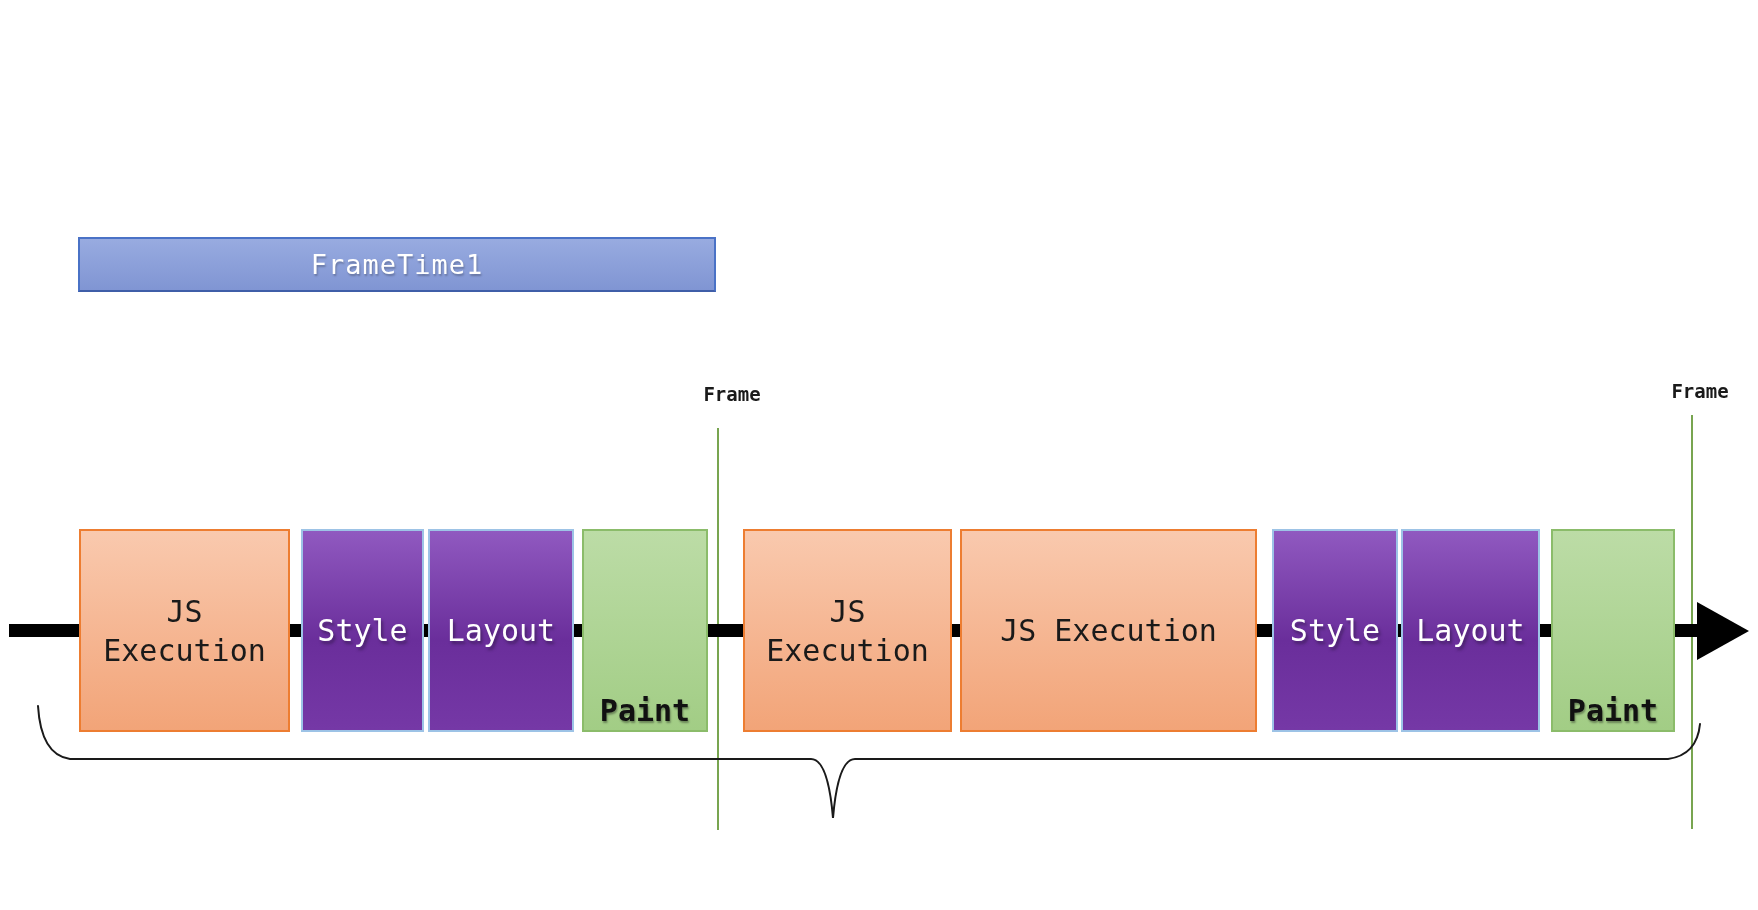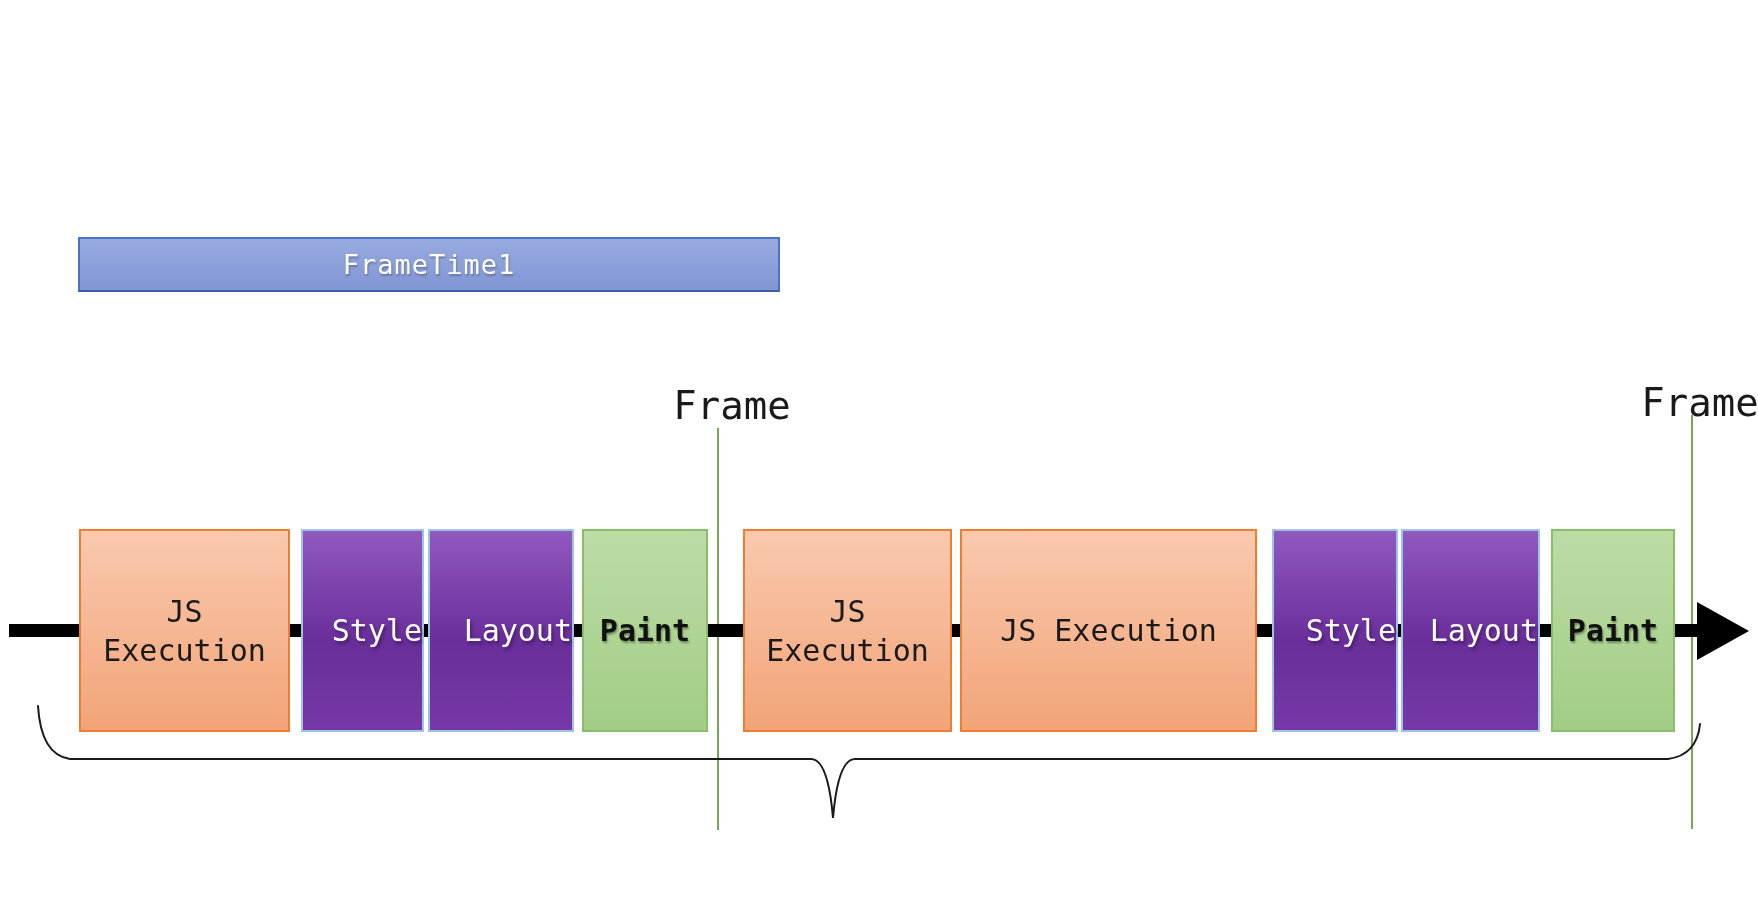--- a/index.html
+++ b/index.html
@@ -29,23 +29,24 @@
   
   .frame-line{
     position:absolute;width:2px;
     background:var(--frame-line);
     z-index:1;
   }
   .frame-label{
     position:absolute;
     transform:translateX(-50%);
     color:var(--text-dark);
-    font-size:39px;
+    font-size:19px;
     white-space:nowrap;
     z-index:6;
+    font-weight:bold;
   }
   
   .timeline-line{position:absolute;background:var(--timeline);z-index:2;}
   .arrowhead{
     position:absolute;width:0;height:0;
     border-top:29px solid transparent;
     border-bottom:29px solid transparent;
     border-left:52px solid var(--timeline);
     z-index:2;
   }
@@ -57,29 +58,29 @@
   }
   .seg span{display:block;font-size:30px;line-height:39px;white-space:nowrap;}
   .seg.js{
     background:linear-gradient(var(--js-fill-top),var(--js-fill-bottom));
     border:2px solid var(--js-border);
   }
   .seg.js span{color:var(--text-dark);}
   .seg.style,.seg.layout{
     background:linear-gradient(var(--style-fill-top) 0%,var(--style-fill-mid) 55%,var(--style-fill-bottom) 100%);
     border:2px solid var(--style-border);
-    align-items:flex-end;
   }
   .seg.style span,.seg.layout span{
     color:var(--text-light);
     text-shadow:2px 3px 3px rgba(40,20,60,0.5);
   }
   .seg.paint{
     background:linear-gradient(var(--paint-fill-top),var(--paint-fill-bottom));
     border:2px solid var(--paint-border);
+    justify-content:flex-end;
   }
   .seg.paint span{
     color:#111;font-weight:700;
     text-shadow:1px 2px 2px rgba(0,0,0,0.35);
   }
   
   #brace-svg{position:absolute;left:0;top:0;z-index:4;pointer-events:none;}
   
   .main-thread{
     position:absolute;
@@ -124,21 +125,21 @@
         <span>Style</span>
       </div>
       <div class="seg layout" style="left: 1401px; top: 529px; width: 139px; height: 203px;">
         <span>Layout</span>
       </div>
       <div class="seg paint" style="left: 1551px; top: 529px; width: 124px; height: 203px;">
         <span>Paint</span>
       </div>
     </div>
   <div class="layer" id="frame-bars-layer">
-      <div class="frame-bar" style="left: 78px; top: 237px; width: 702px; height: 55px;">
+      <div class="frame-bar" style="left: 78px; top: 237px; width: 638px; height: 55px;">
         <span>FrameTime1</span>
       </div>
     </div>
   <svg id="brace-svg" width="1758" height="910">
     <path id="brace-path" fill="none" stroke="#1a1a1a" stroke-width="2" stroke-linecap="round" d="M 38 706 Q 41 755 70 759 L 811 759 Q 828 759 833 818 Q 838 759 855 759 L 1668 759 Q 1697 755 1700 724"></path>
   </svg>
   <div class="layer" id="frame-labels-layer">
       <div class="frame-label" style="left: 732px; top: 383px;">Frame</div>
       <div class="frame-label" style="left: 1700px; top: 380px;">Frame</div>
     </div>

